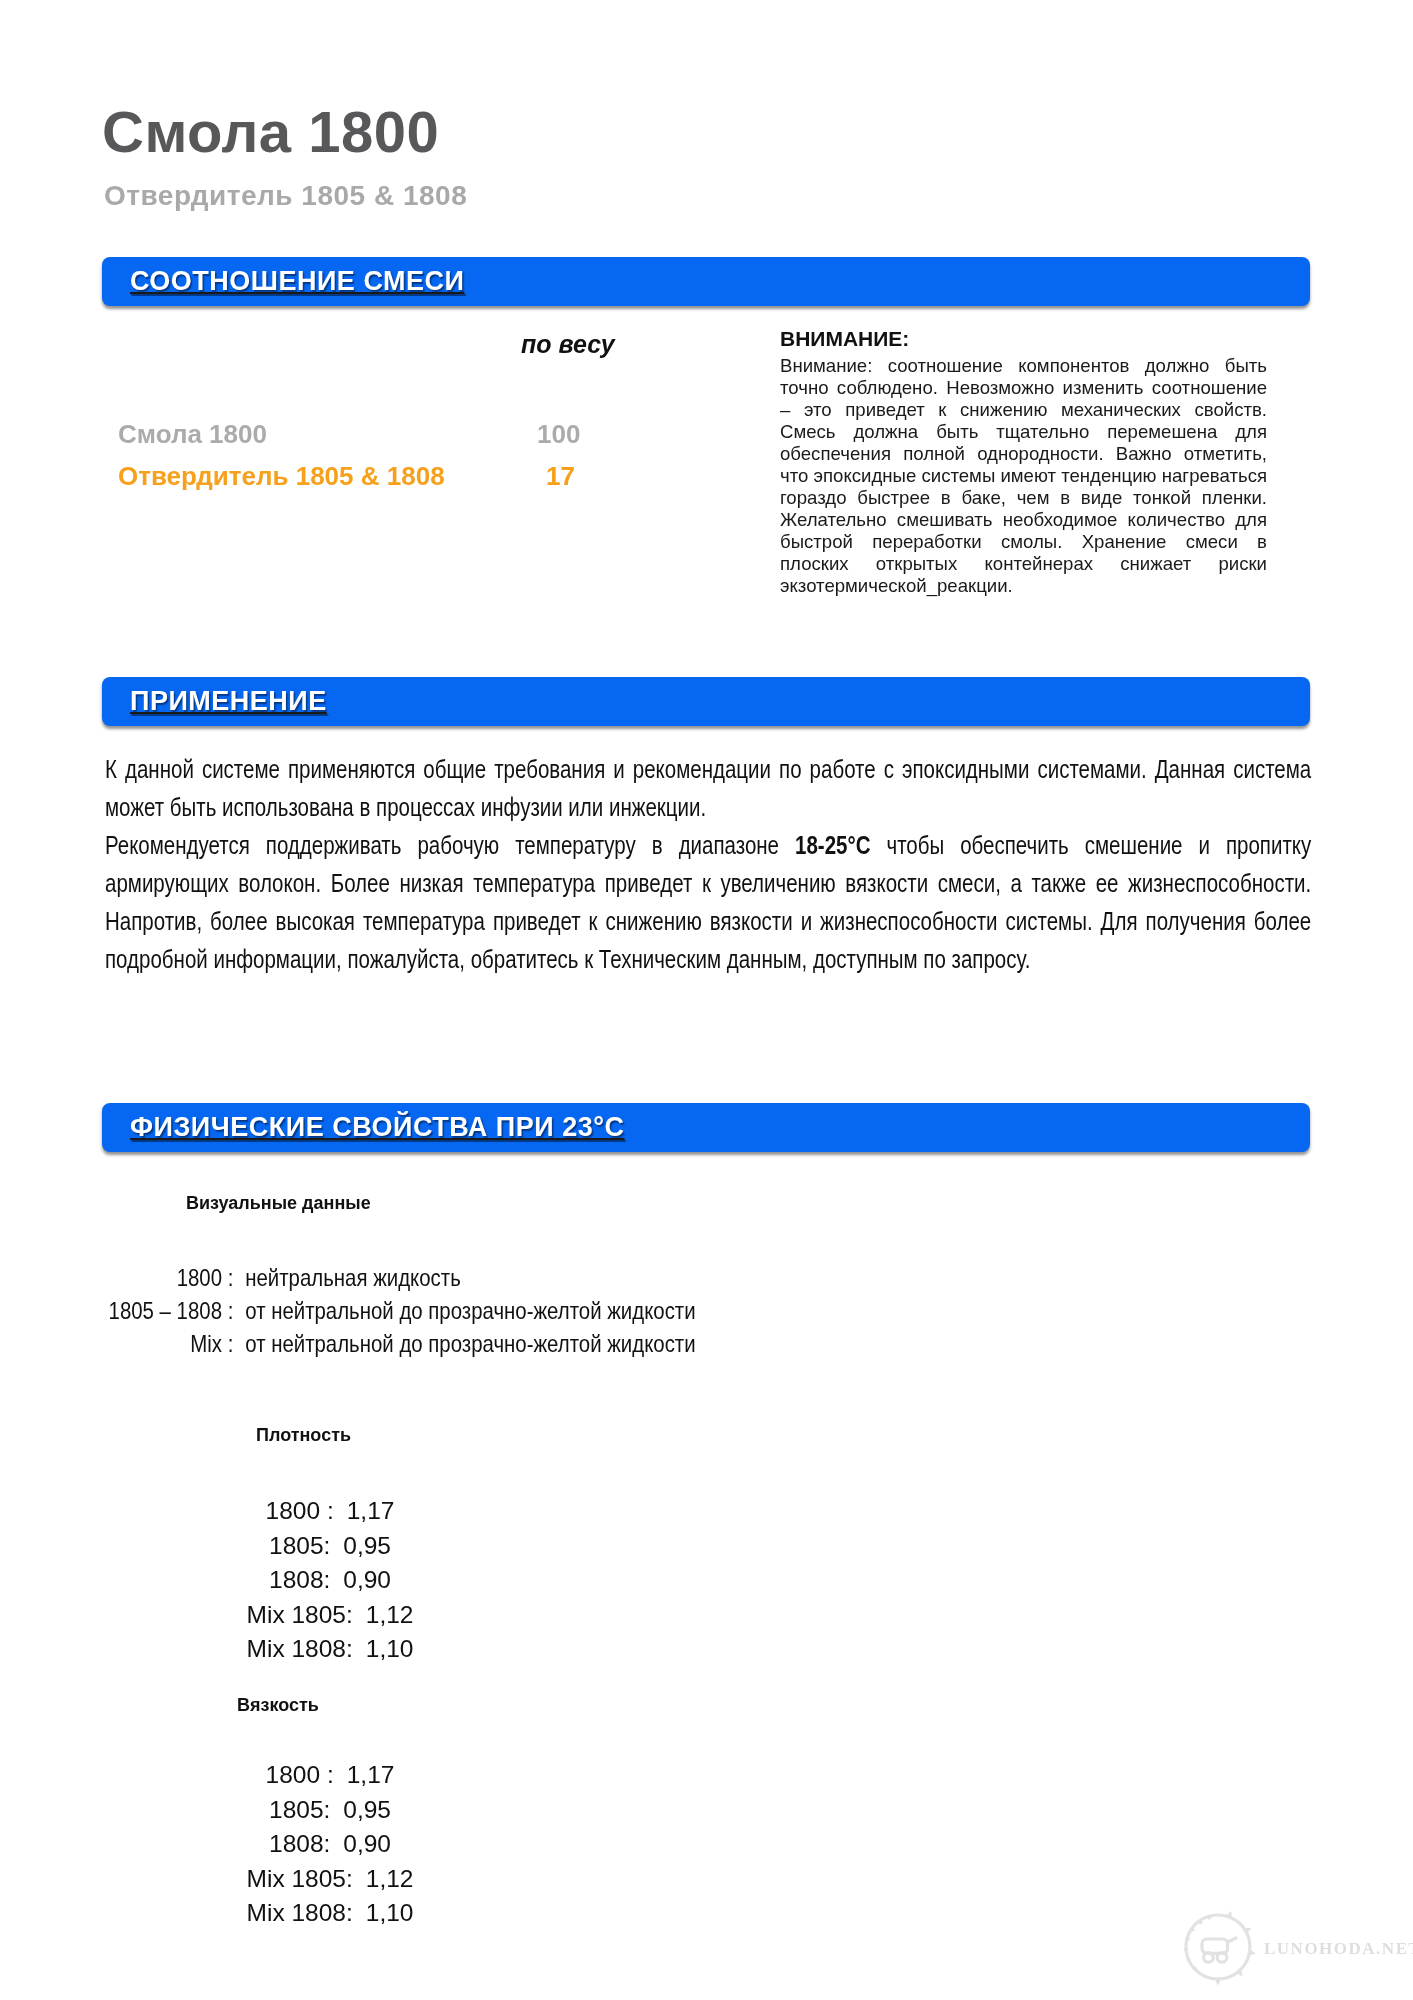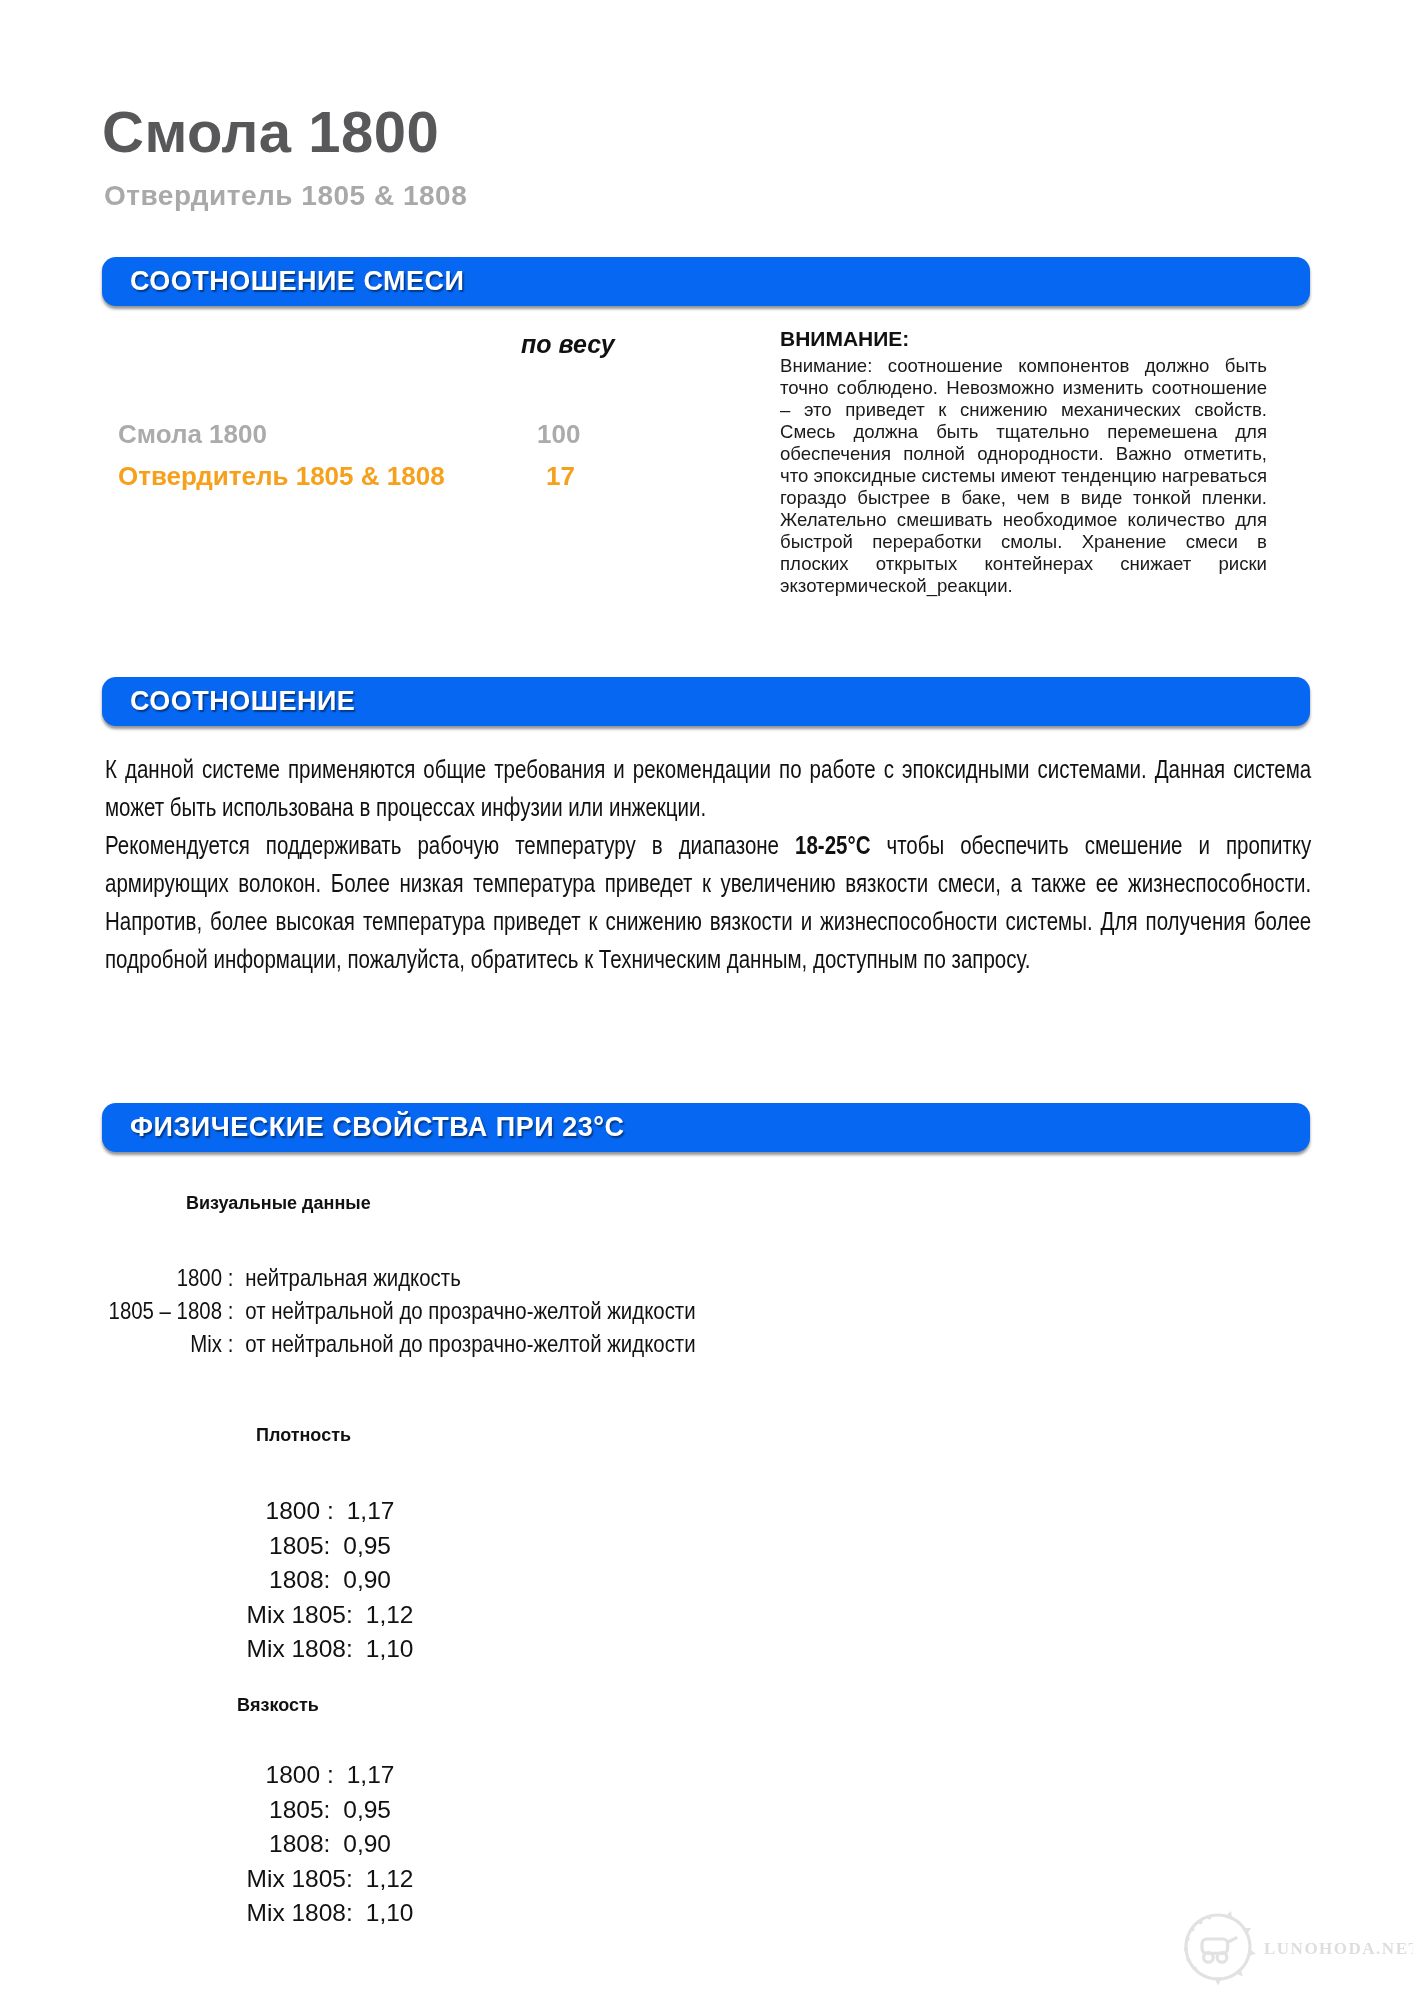--- a/index.html
+++ b/index.html
@@ -18,24 +18,25 @@
     font-size:58px;font-weight:bold;color:#58585a;letter-spacing:0.5px;
     line-height:1.05;
   }
   .doc-subtitle{
     position:absolute;left:104px;top:180px;margin:0;
     font-size:28px;font-weight:bold;color:#a9a9a9;letter-spacing:0.5px;
   }
   
   .banner{
     position:absolute;left:102px;width:1208px;height:49px;
-    background:#0667f2;border-radius:14px;
+    background:#0667f2;border-radius:8px;
     display:flex;align-items:center;
     padding-left:28px;box-sizing:border-box;
     box-shadow:0 3px 3px rgba(60,60,60,0.55);
+    text-decoration:underline;
   }
   .banner .banner-text{
     color:#ffffff;font-weight:bold;font-size:27px;letter-spacing:0.5px;
     text-shadow:1.5px 2px 1.5px rgba(0,0,0,0.45);
     white-space:nowrap;
   }
   .banner-mix{top:257px;}
   .banner-application{top:677px;}
   .banner-physical{top:1103px;}
   
@@ -109,21 +110,21 @@
   <span class="mix-cell mix-gray mix-v1">100</span>
   <span class="mix-cell mix-orange mix-l2">Отвердитель 1805 &amp; 1808</span>
   <span class="mix-cell mix-orange mix-v2">17</span>
 
   <div class="warning">
     <div class="warn-title">ВНИМАНИЕ:</div>
     <div class="warn-body">Внимание: соотношение компонентов должно быть точно соблюдено. Невозможно изменить соотношение – это приведет к снижению механических свойств. Смесь должна быть тщательно перемешена для обеспечения полной однородности. Важно отметить, что эпоксидные системы имеют тенденцию нагреваться гораздо быстрее в баке, чем в виде тонкой пленки. Желательно смешивать необходимое количество для быстрой переработки смолы. Хранение смеси в плоских открытых контейнерах снижает риски экзотермической_реакции.</div>
   </div>
 
   <div class="banner banner-application">
-    <span class="banner-text">СООТНОШЕНИЕ</span>
+    <span class="banner-text">ПРИМЕНЕНИЕ</span>
   </div>
 
   <div class="apply">
     <div class="apply-inner">
       <p>К данной системе применяются общие требования и рекомендации по работе с эпоксидными системами. Данная система может быть использована в процессах инфузии или инжекции.</p>
       <p><span>Рекомендуется поддерживать рабочую температуру в диапазоне </span><b>18-25°С</b><span> чтобы обеспечить смешение и пропитку армирующих волокон. Более низкая температура приведет к увеличению вязкости смеси, а также ее жизнеспособности. Напротив, более высокая температура приведет к снижению вязкости и жизнеспособности системы. Для получения более подробной информации, пожалуйста, обратитесь к Техническим данным, доступным по запросу.</span></p>
     </div>
   </div>
 
   <div class="banner banner-physical">

